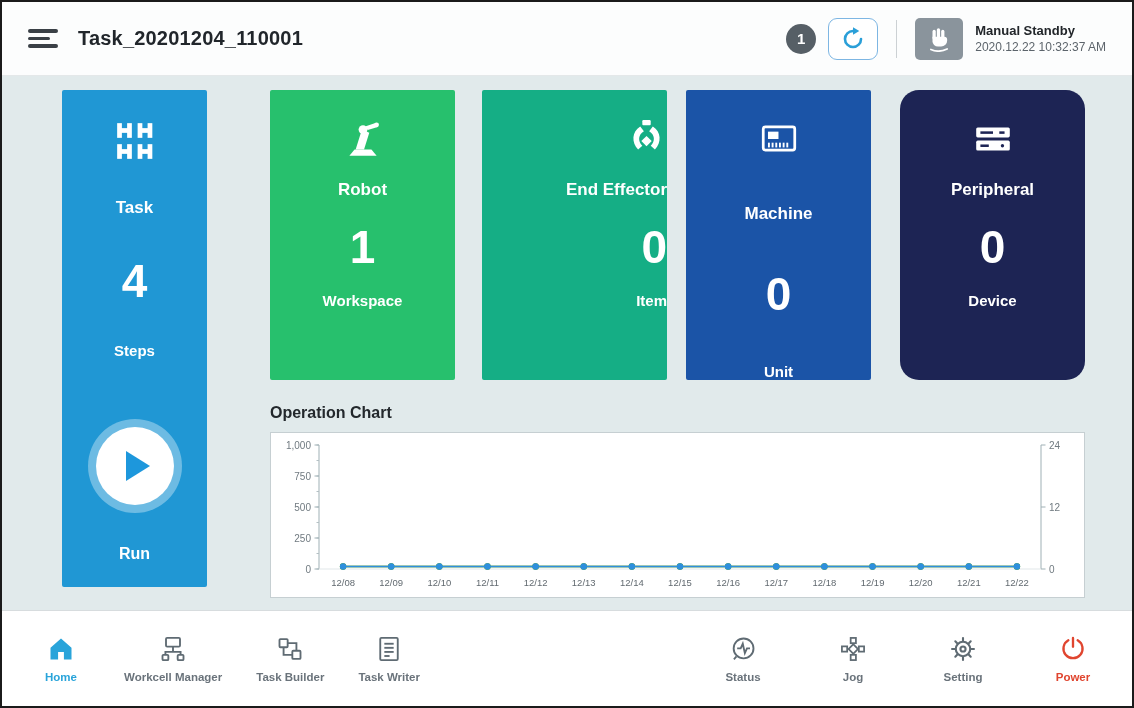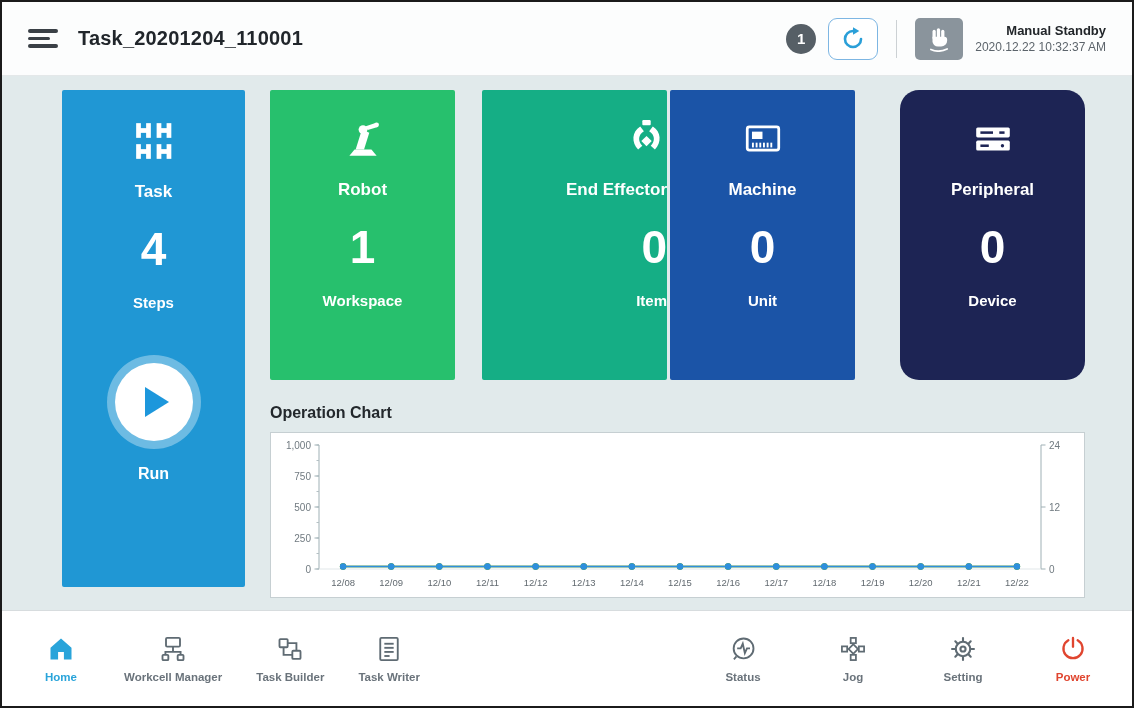--- a/index.html
+++ b/index.html
@@ -13,30 +13,30 @@
   .menu-btn span:nth-child(2){ width:22px; }
   .title { font-size:20px; font-weight:bold; color:#21262b; margin-left:20px; letter-spacing:.2px; }
   .header-right { margin-left:auto; display:flex; align-items:center; gap:12px; }
   .badge { width:30px; height:30px; border-radius:50%; background:#565f66; color:#fff; font-size:15px; font-weight:bold;
            display:flex; align-items:center; justify-content:center; cursor:pointer; }
   .rotate-btn { width:50px; height:42px; background:#fff; border:1.5px solid #7db6e3; border-radius:9px;
                 display:flex; align-items:center; justify-content:center; cursor:pointer; }
   .vdiv { width:1px; height:38px; background:#ccd1d4; margin:0 6px; }
   .mode-icon-box { width:48px; height:42px; background:#8a949c; border-radius:5px;
                    display:flex; align-items:center; justify-content:center; cursor:pointer; }
-  .mode-text { line-height:1.2;text-align:right; }
+  .mode-text { line-height:1.2; }
   .mode-label { font-size:13px; font-weight:bold; color:#22262a; }
   .timestamp { font-size:12px; color:#5c646b; margin-top:2px; }
 
   
   .content { position:absolute; top:74px; left:0; right:0; height:538px; background:#e1eaeb; }
   .card, .left-card { position:absolute; top:14px; color:#fff; display:flex; flex-direction:column; align-items:center; border-radius:2px; }
-  .left-card { left:60px; width:183px; height:497px; }
+  .left-card { left:60px; width:145px; height:497px;gap:16px; }
   .card { width:185px; height:290px; cursor:pointer; }
-  .card.robot { left:268px; } .card.endeff { left:480px; } .card.machine { left:668px; } .card.periph { left:898px; }
+  .card.robot { left:268px; } .card.endeff { left:480px; } .card.machine { left:684px;justify-content:space-between; } .card.periph { left:898px; }
   .c-icon { margin-top:28px; height:42px; }
   .left-card .c-icon { margin-top:30px; }
   .c-title { margin-top:20px; font-size:17px; font-weight:bold; }
   .c-value { margin-top:24px; font-size:46px; font-weight:bold; line-height:1; }
   .c-unit  { margin-top:22px; font-size:15px; font-weight:bold; }
   .play-wrap { margin-top:52px; cursor:pointer; }
   .play-circle { width:78px; height:78px; border-radius:50%; background:#fff; box-shadow:0 0 0 8px rgba(255,255,255,.35);
                  display:flex; align-items:center; justify-content:center; }
   .play-tri { width:0; height:0; border-top:15px solid transparent; border-bottom:15px solid transparent;
               border-left:24px solid #1d97dc; margin-left:7px; }

